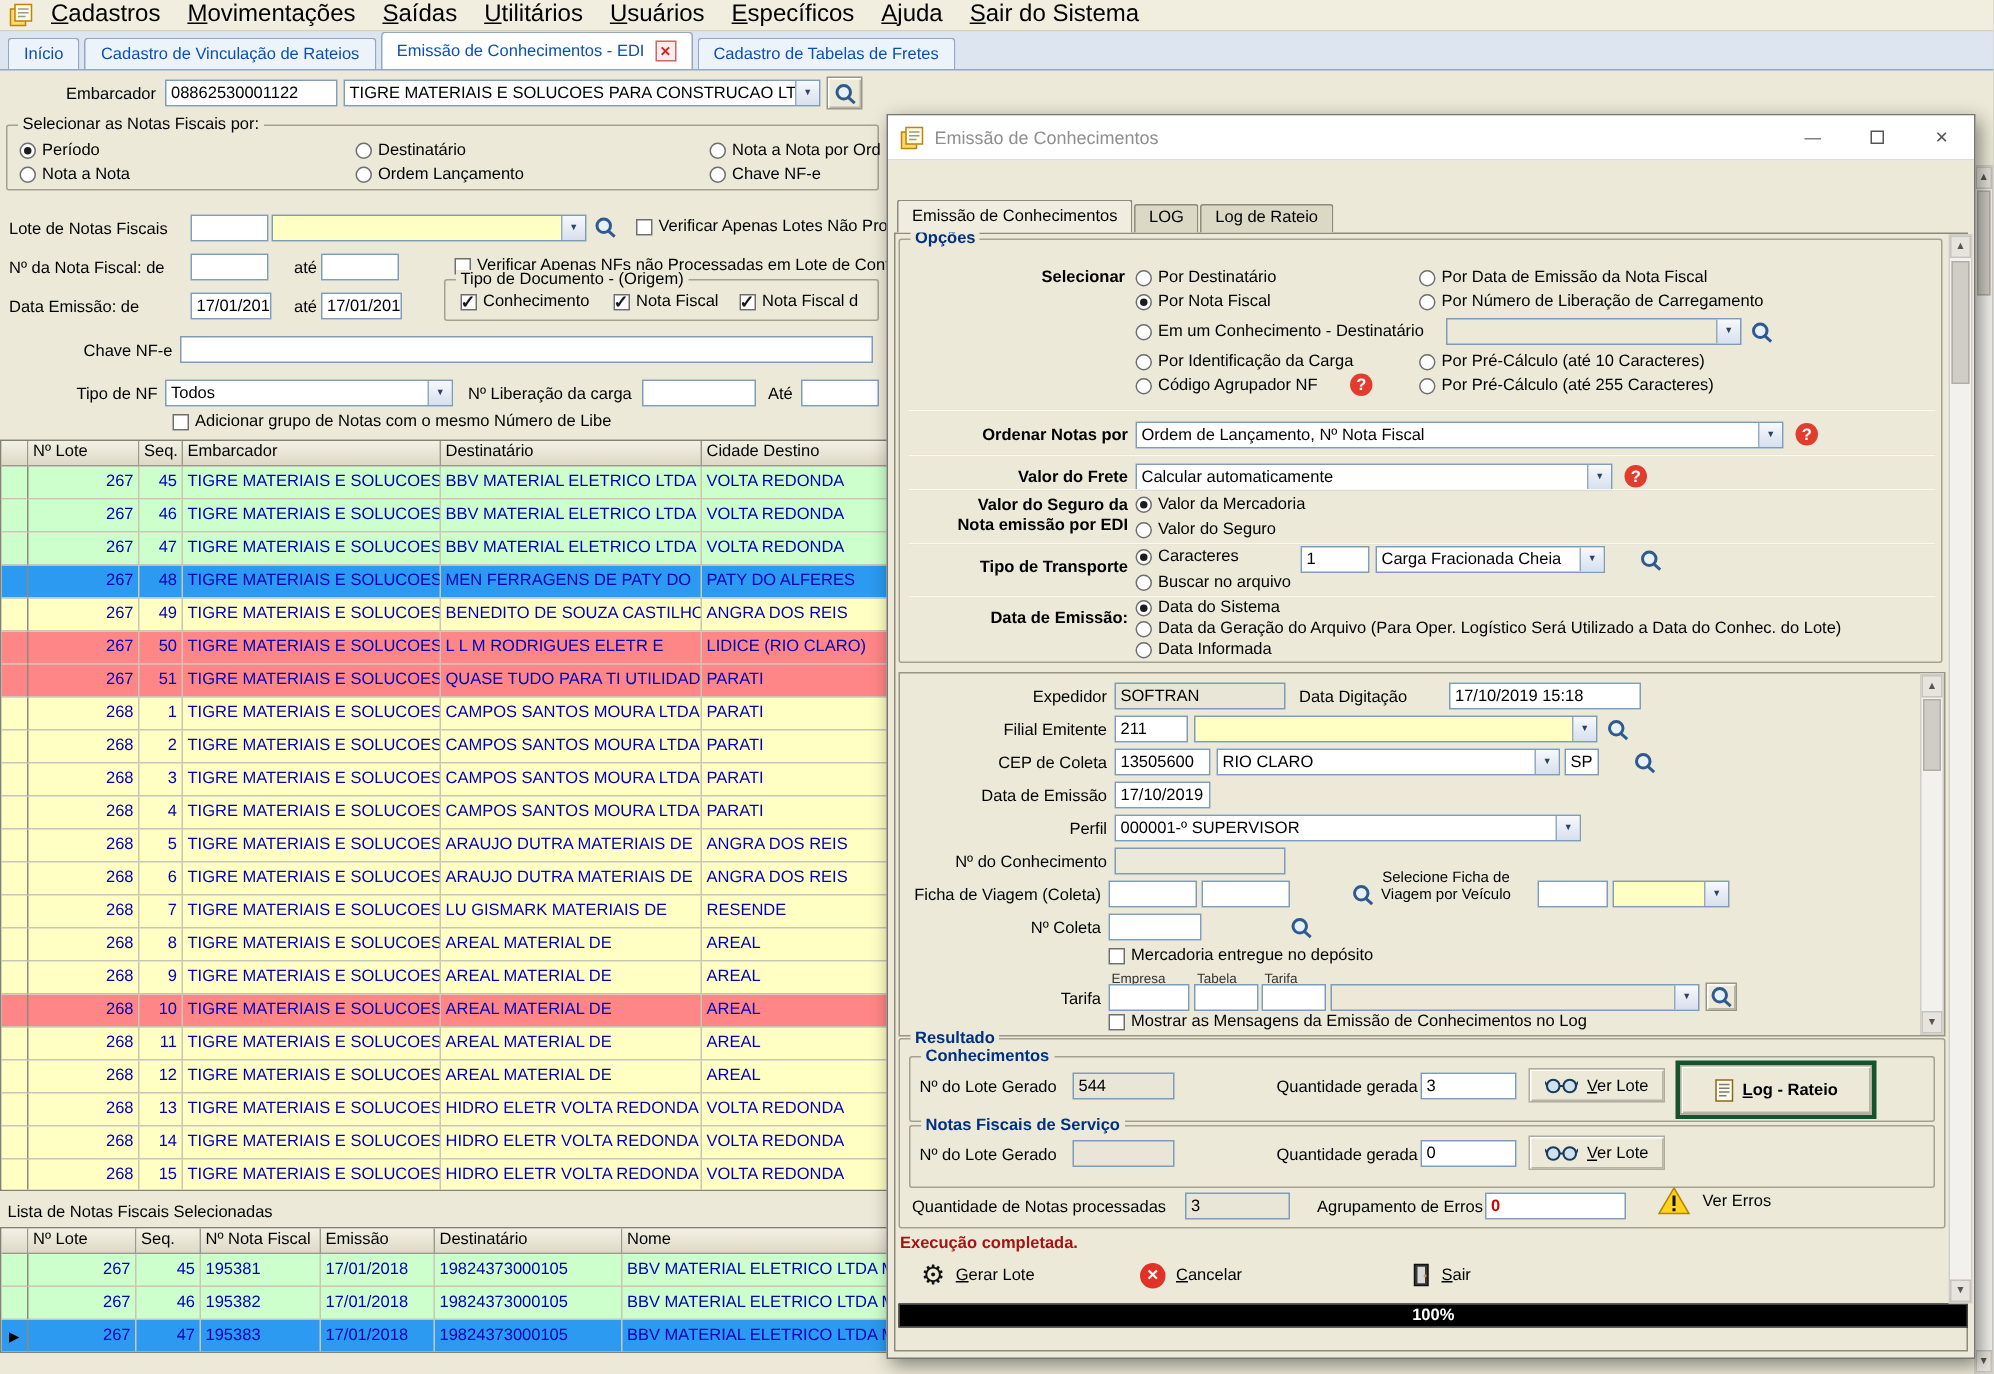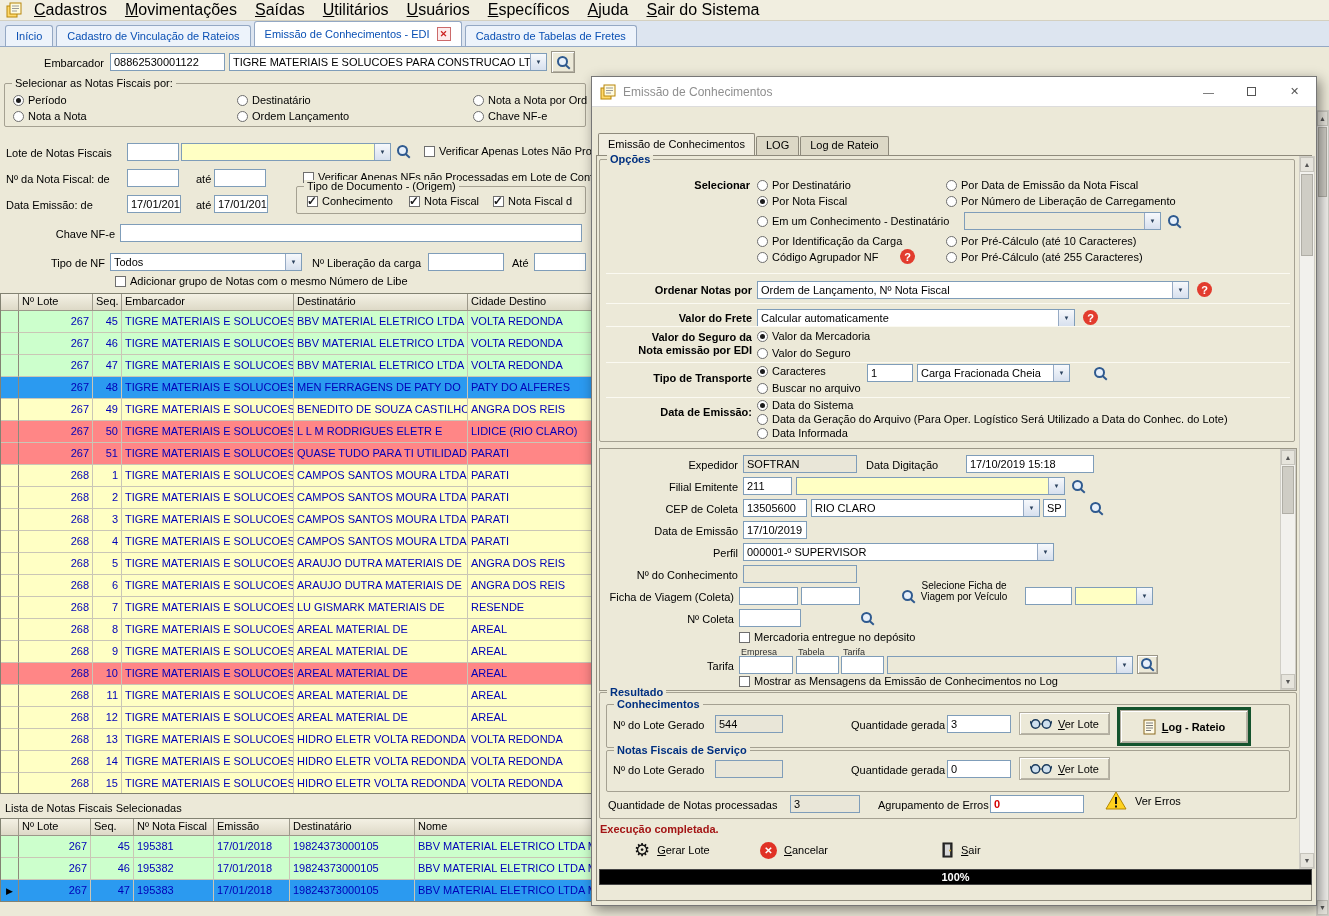--- a/index.html
+++ b/index.html
@@ -768,21 +768,21 @@
             <path d="M11 1 21 18H1Z" fill="#ffd21e" stroke="#b38600"></path>
             <rect x="10" y="6" width="2" height="7" fill="#111"></rect>
             <rect x="10" y="14.5" width="2" height="2" fill="#111"></rect>
           </svg>
         <span>Ver Erros</span>
       </div>
     </div>
 
     <div class="status-red" style="left:8px;top:746px">Execução completada.</div>
 
-    <button class="abtn" style="left:42px;top:760px;height:26px">
+    <button class="abtn" style="left:22px;top:760px;height:26px">
       <span class="gear"></span>
       <span class="fl">Gerar Lote</span>
     </button>
     <button class="abtn" style="left:168px;top:760px;height:26px">
       <span class="cancelico"></span>
       <span class="fl">Cancelar</span>
     </button>
     <button class="abtn" style="left:350px;top:760px;height:26px">
       <svg width="12" height="16" viewBox="0 0 12 16">
           <rect x="1" y="1" width="9" height="14" fill="#3a3a3a" stroke="#111"></rect>

